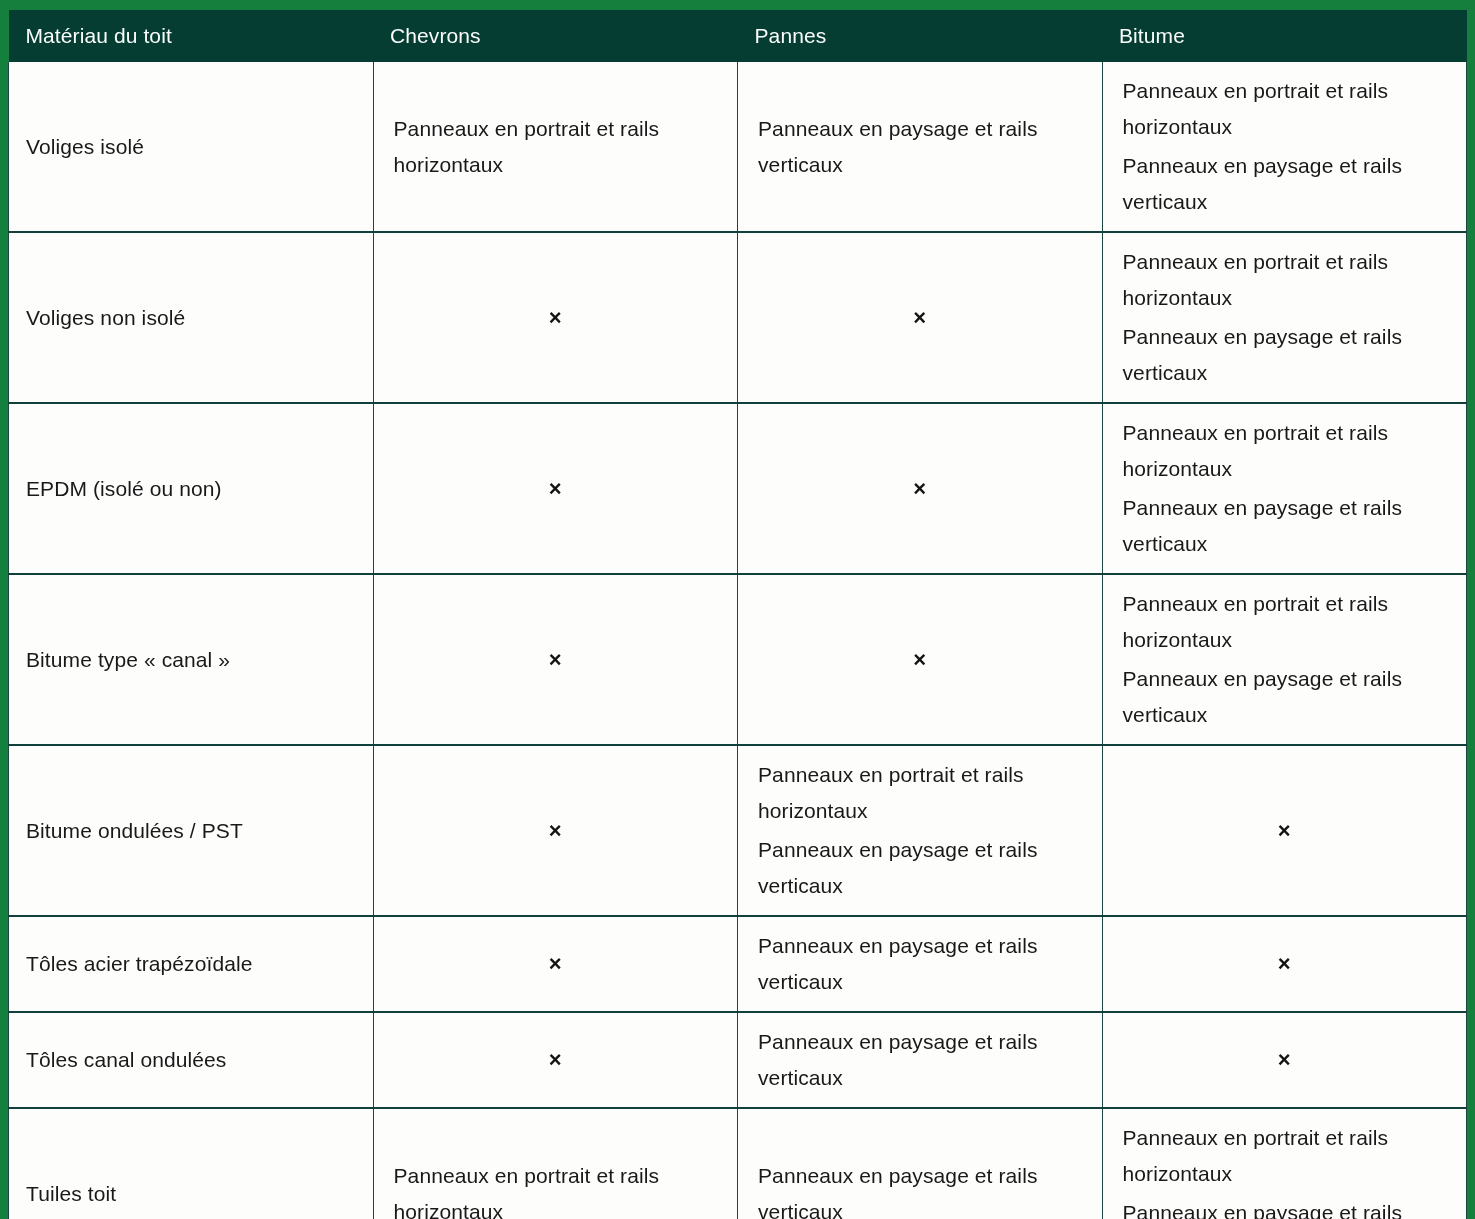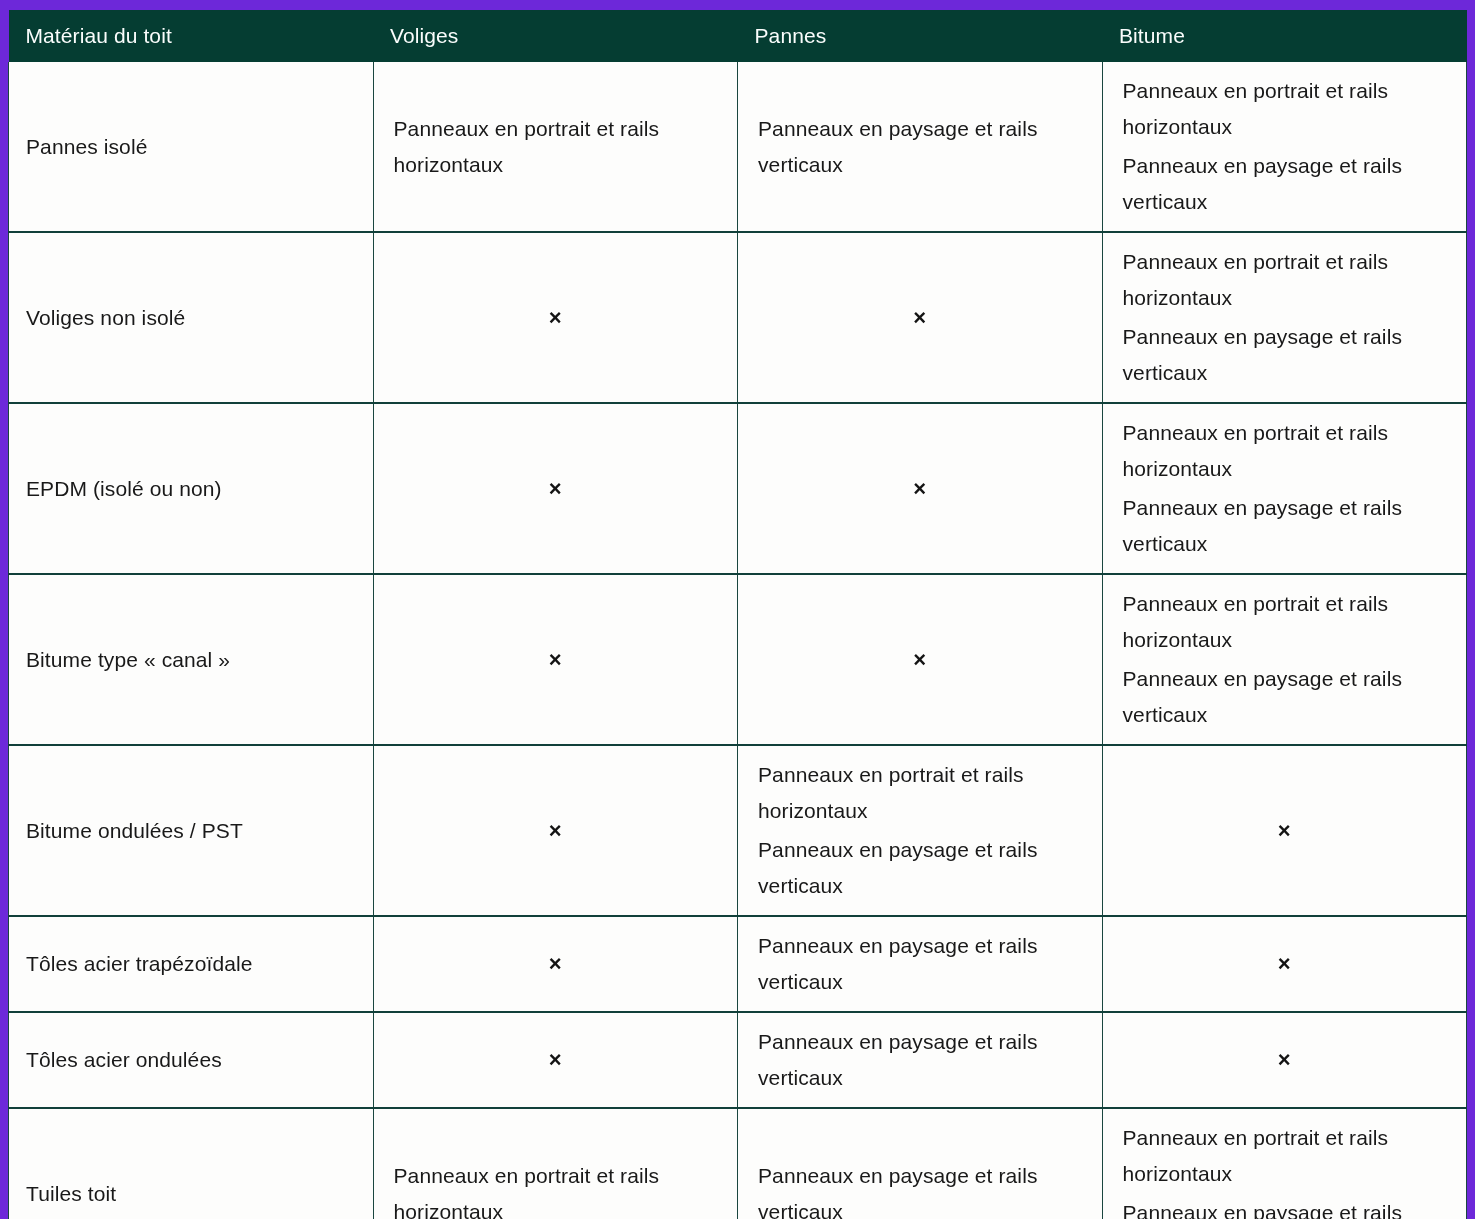--- a/index.html
+++ b/index.html
@@ -7,21 +7,21 @@
     margin: 0;
     padding: 0;
     background: #ffffff;
     font-family: "Liberation Sans", "DejaVu Sans", sans-serif;
   }
   .page {
     width: 1475px;
     height: 1219px;
     box-sizing: border-box;
     padding: 10px 8px 8px 8px;
-    background: #6d28d9;
+    background: #15803d;
   }
   table.compat-table {
     width: 100%;
     border-collapse: collapse;
     table-layout: fixed;
   }
   table.compat-table col { width: 25%; }
 
   
   thead th {
@@ -71,28 +71,28 @@
   <table class="compat-table">
     <colgroup>
       <col>
         <col>
         <col>
         <col>
     </colgroup>
     <thead>
       <tr>
         <th>Matériau du toit</th>
-        <th>Voliges</th>
+        <th>Chevrons</th>
         <th>Pannes</th>
         <th>Bitume</th>
       </tr>
     </thead>
     <tbody>
         <tr>
-          <td class="material-cell">Pannes isolé</td>
+          <td class="material-cell">Voliges isolé</td>
           <td>
             <div class="paragraph">Panneaux en portrait et rails horizontaux</div>
           </td>
           <td>
             <div class="paragraph">Panneaux en paysage et rails verticaux</div>
           </td>
           <td>
             <div class="paragraph">Panneaux en portrait et rails horizontaux</div>
             <div class="paragraph">Panneaux en paysage et rails verticaux</div>
           </td>
@@ -135,21 +135,21 @@
         </tr>
         <tr>
           <td class="material-cell">Tôles acier trapézoïdale</td>
           <td class="cross-cell"><span class="cross-mark">×</span></td>
           <td>
             <div class="paragraph">Panneaux en paysage et rails verticaux</div>
           </td>
           <td class="cross-cell"><span class="cross-mark">×</span></td>
         </tr>
         <tr>
-          <td class="material-cell">Tôles acier ondulées</td>
+          <td class="material-cell">Tôles canal ondulées</td>
           <td class="cross-cell"><span class="cross-mark">×</span></td>
           <td>
             <div class="paragraph">Panneaux en paysage et rails verticaux</div>
           </td>
           <td class="cross-cell"><span class="cross-mark">×</span></td>
         </tr>
         <tr>
           <td class="material-cell">Tuiles toit</td>
           <td>
             <div class="paragraph">Panneaux en portrait et rails horizontaux</div>

